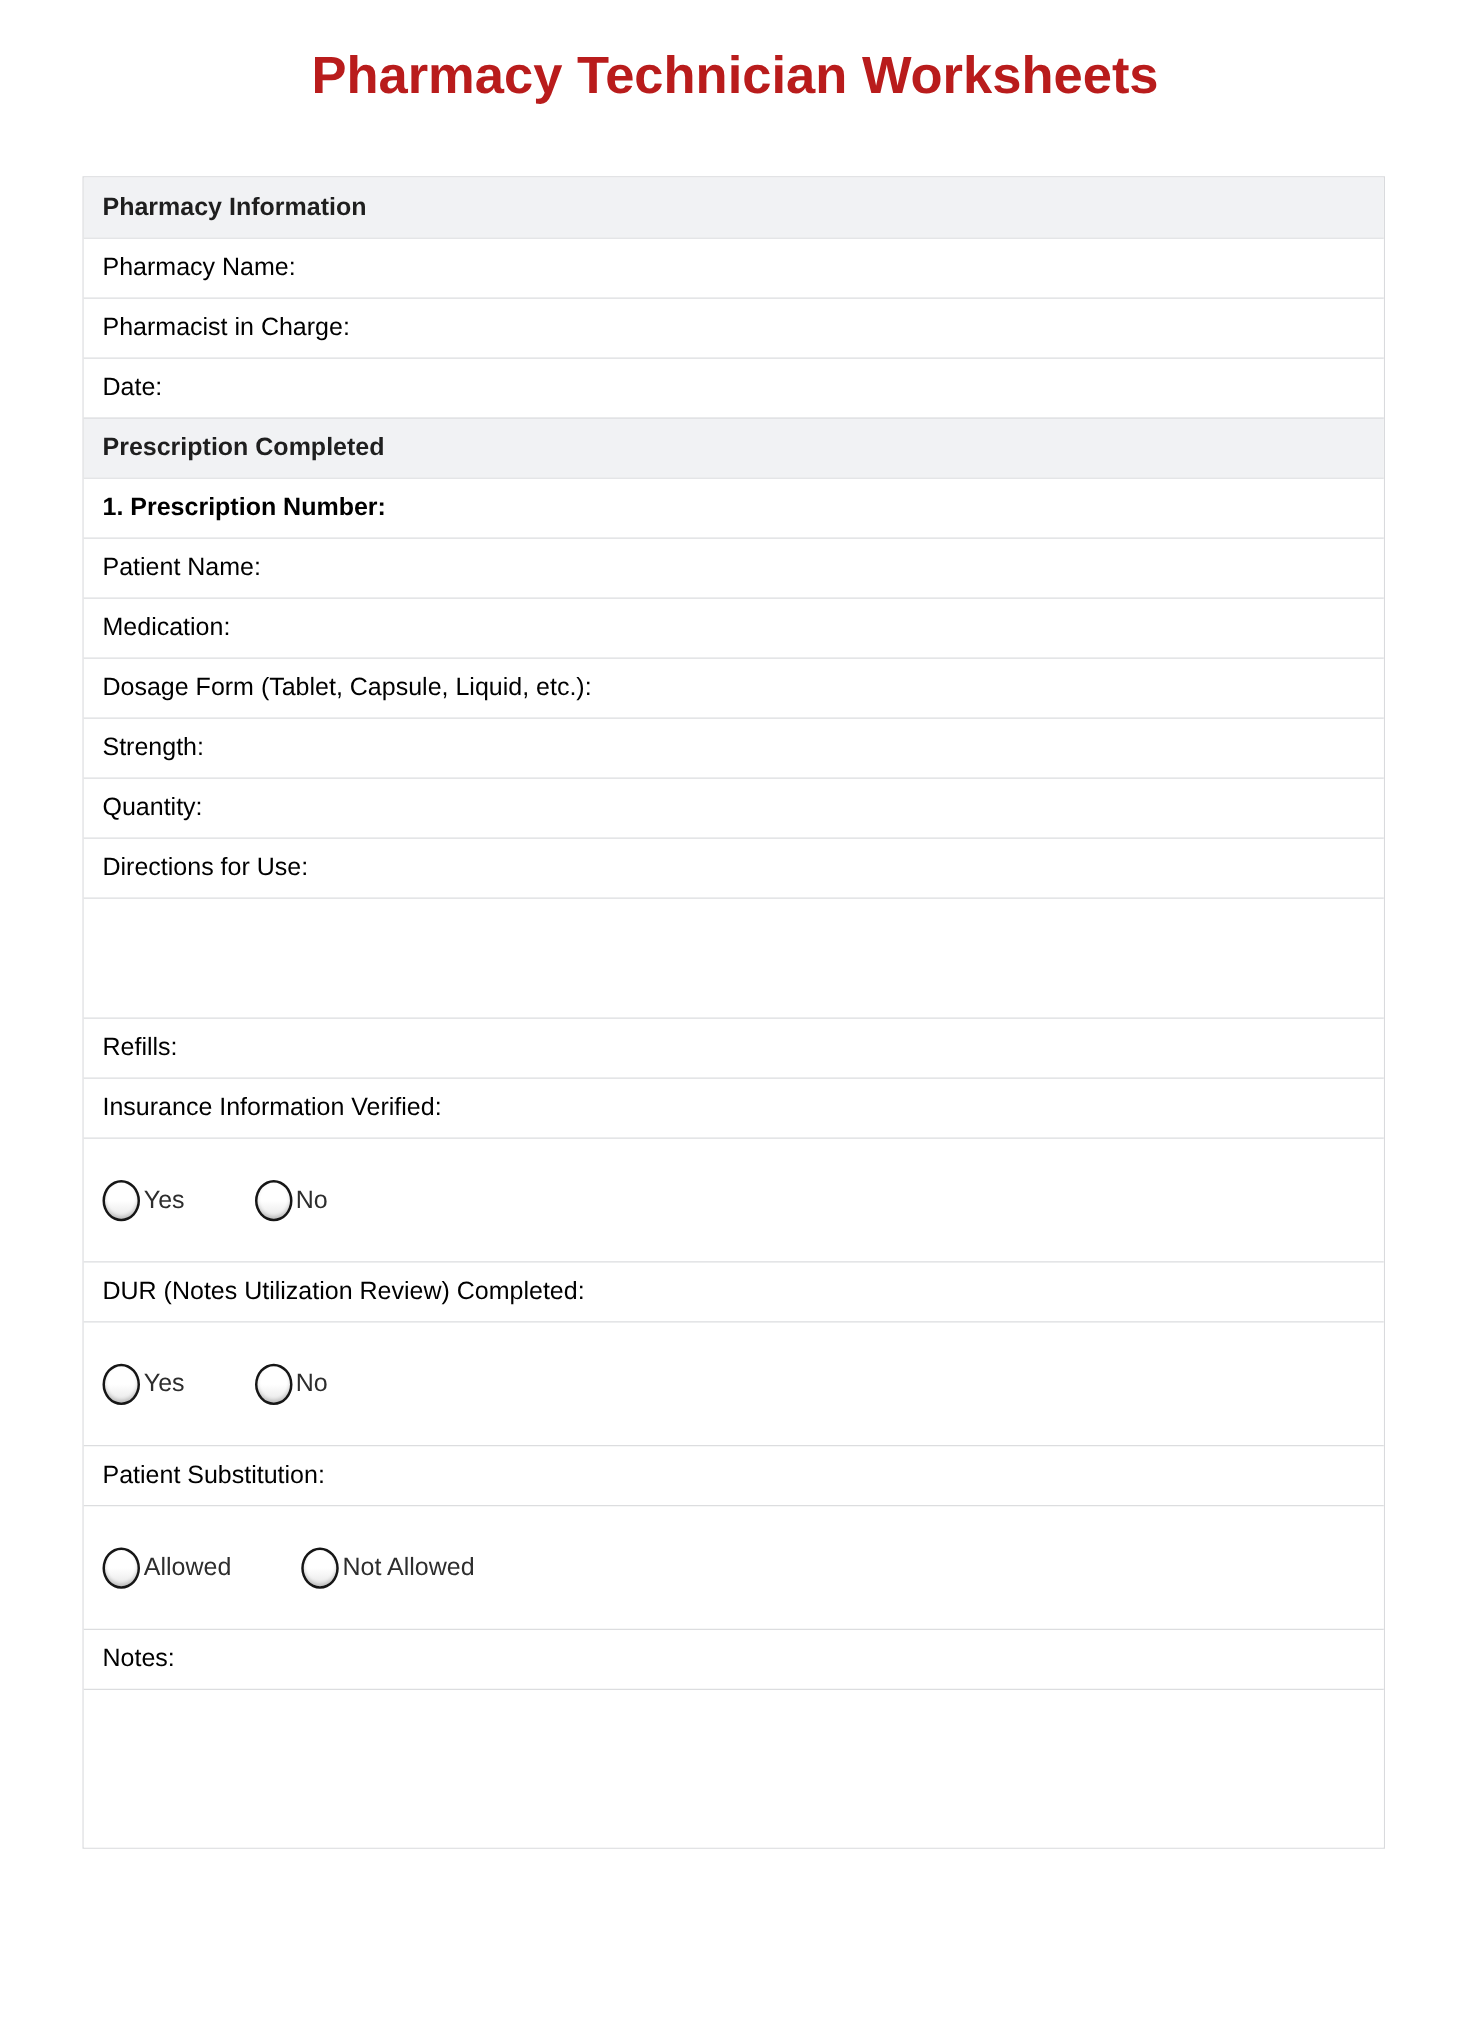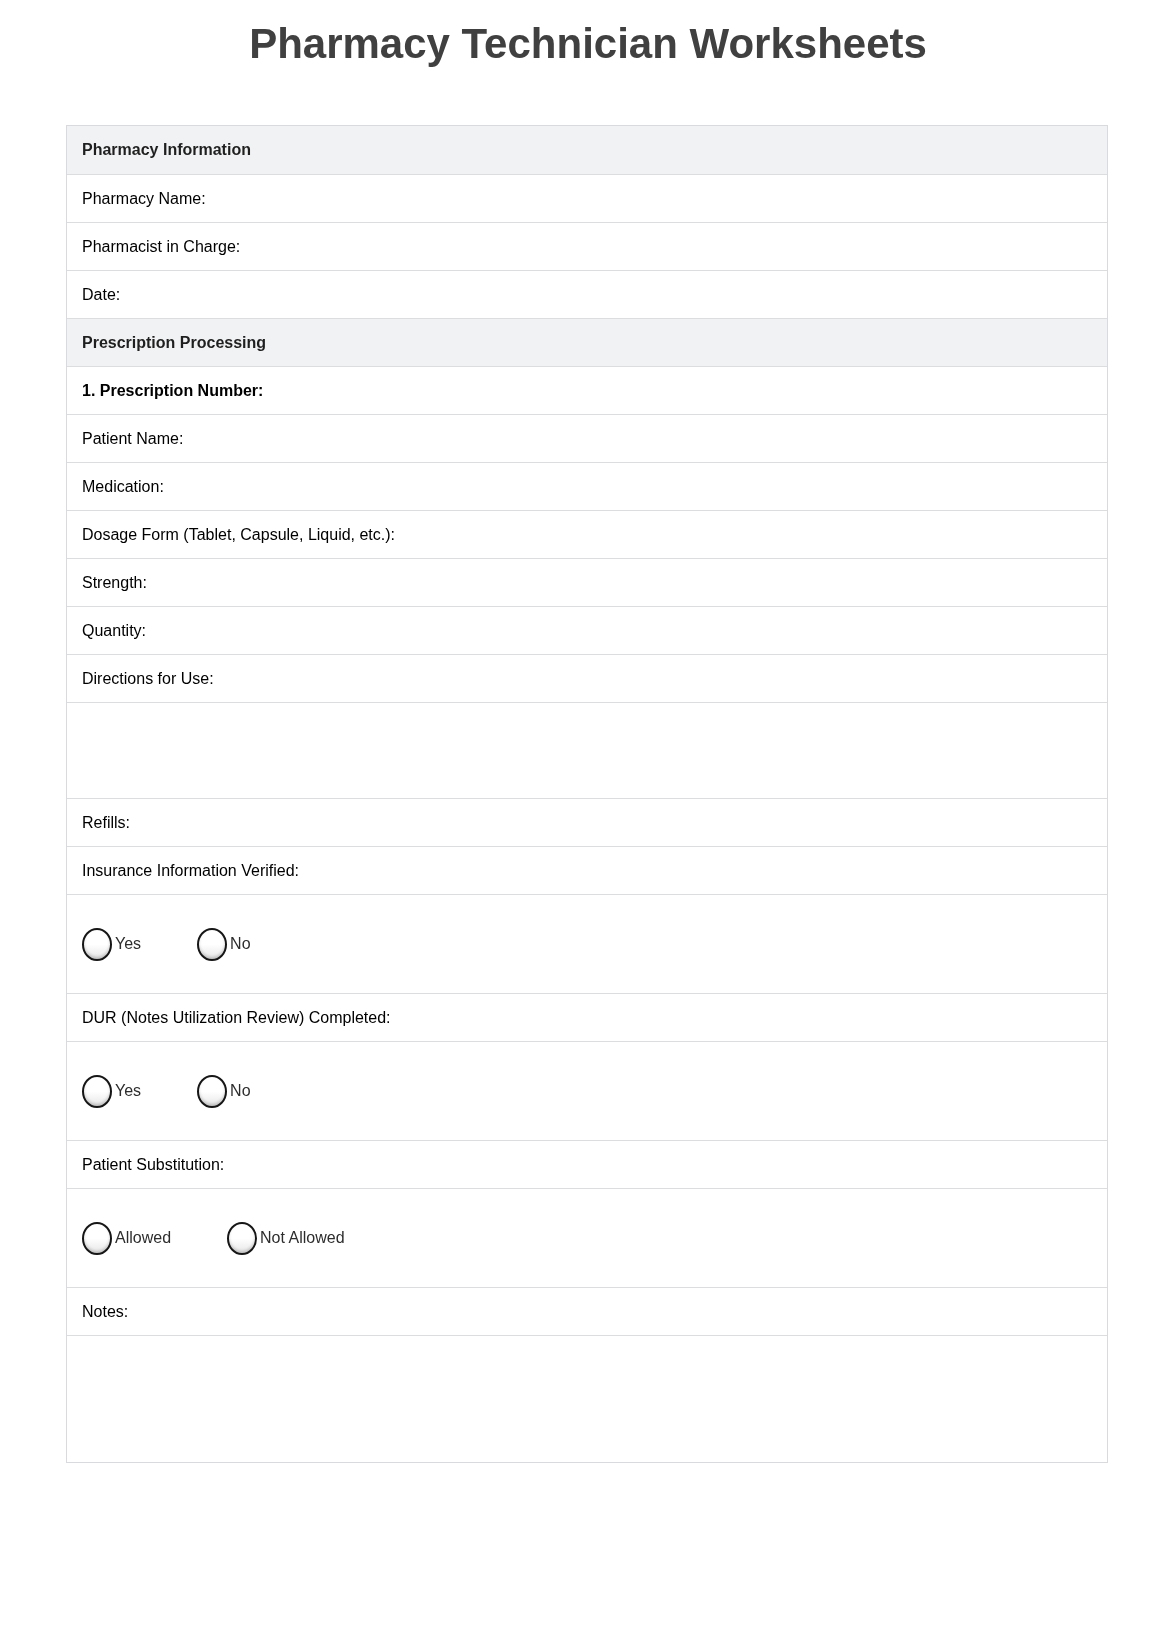--- a/index.html
+++ b/index.html
@@ -9,40 +9,40 @@
     background: #ffffff;
   }
   body {
     width: 1176px;
     height: 1630px;
     font-family: "Liberation Sans", sans-serif;
     color: #2d2d2d;
     position: relative;
   }
   .page-title {
-    margin: 0;
+    margin: 16px;
     padding-top: 20px;
     text-align: center;
     font-size: 42px;
     line-height: 1.12;
     font-weight: bold;
-    color: #404040;
+    color: #b91c1c;
   }
   .form-table {
     margin: 58px 0 0 66px;
     width: 1042px;
     border: 1px solid #d9dadd;
     background: #ffffff;
   }
   .row {
     display: flex;
     align-items: center;
     min-height: 48px;
     padding: 0 15px;
-    font-size: 16px;
+    font-size: 20px;
     background: #ffffff;
   }
   .row + .row { border-top: 1px solid #dcdddf; }
   .row.section-header {
     background: #f1f2f4;
     font-weight: bold;
     color: #1f1f1f;
   }
   .row.bold-label {
     font-weight: bold;
@@ -90,21 +90,21 @@
   <div class="row">
     <span class="field-label">Pharmacist in Charge:</span>
   </div>
 
   <div class="row">
     <span class="field-label">Date:</span>
   </div>
 
 
   <div class="row section-header">
-    <span>Prescription Processing</span>
+    <span>Prescription Completed</span>
   </div>
 
   <div class="row bold-label">
     <span class="field-label">1. Prescription Number:</span>
   </div>
 
   <div class="row">
     <span class="field-label">Patient Name:</span>
   </div>
 

